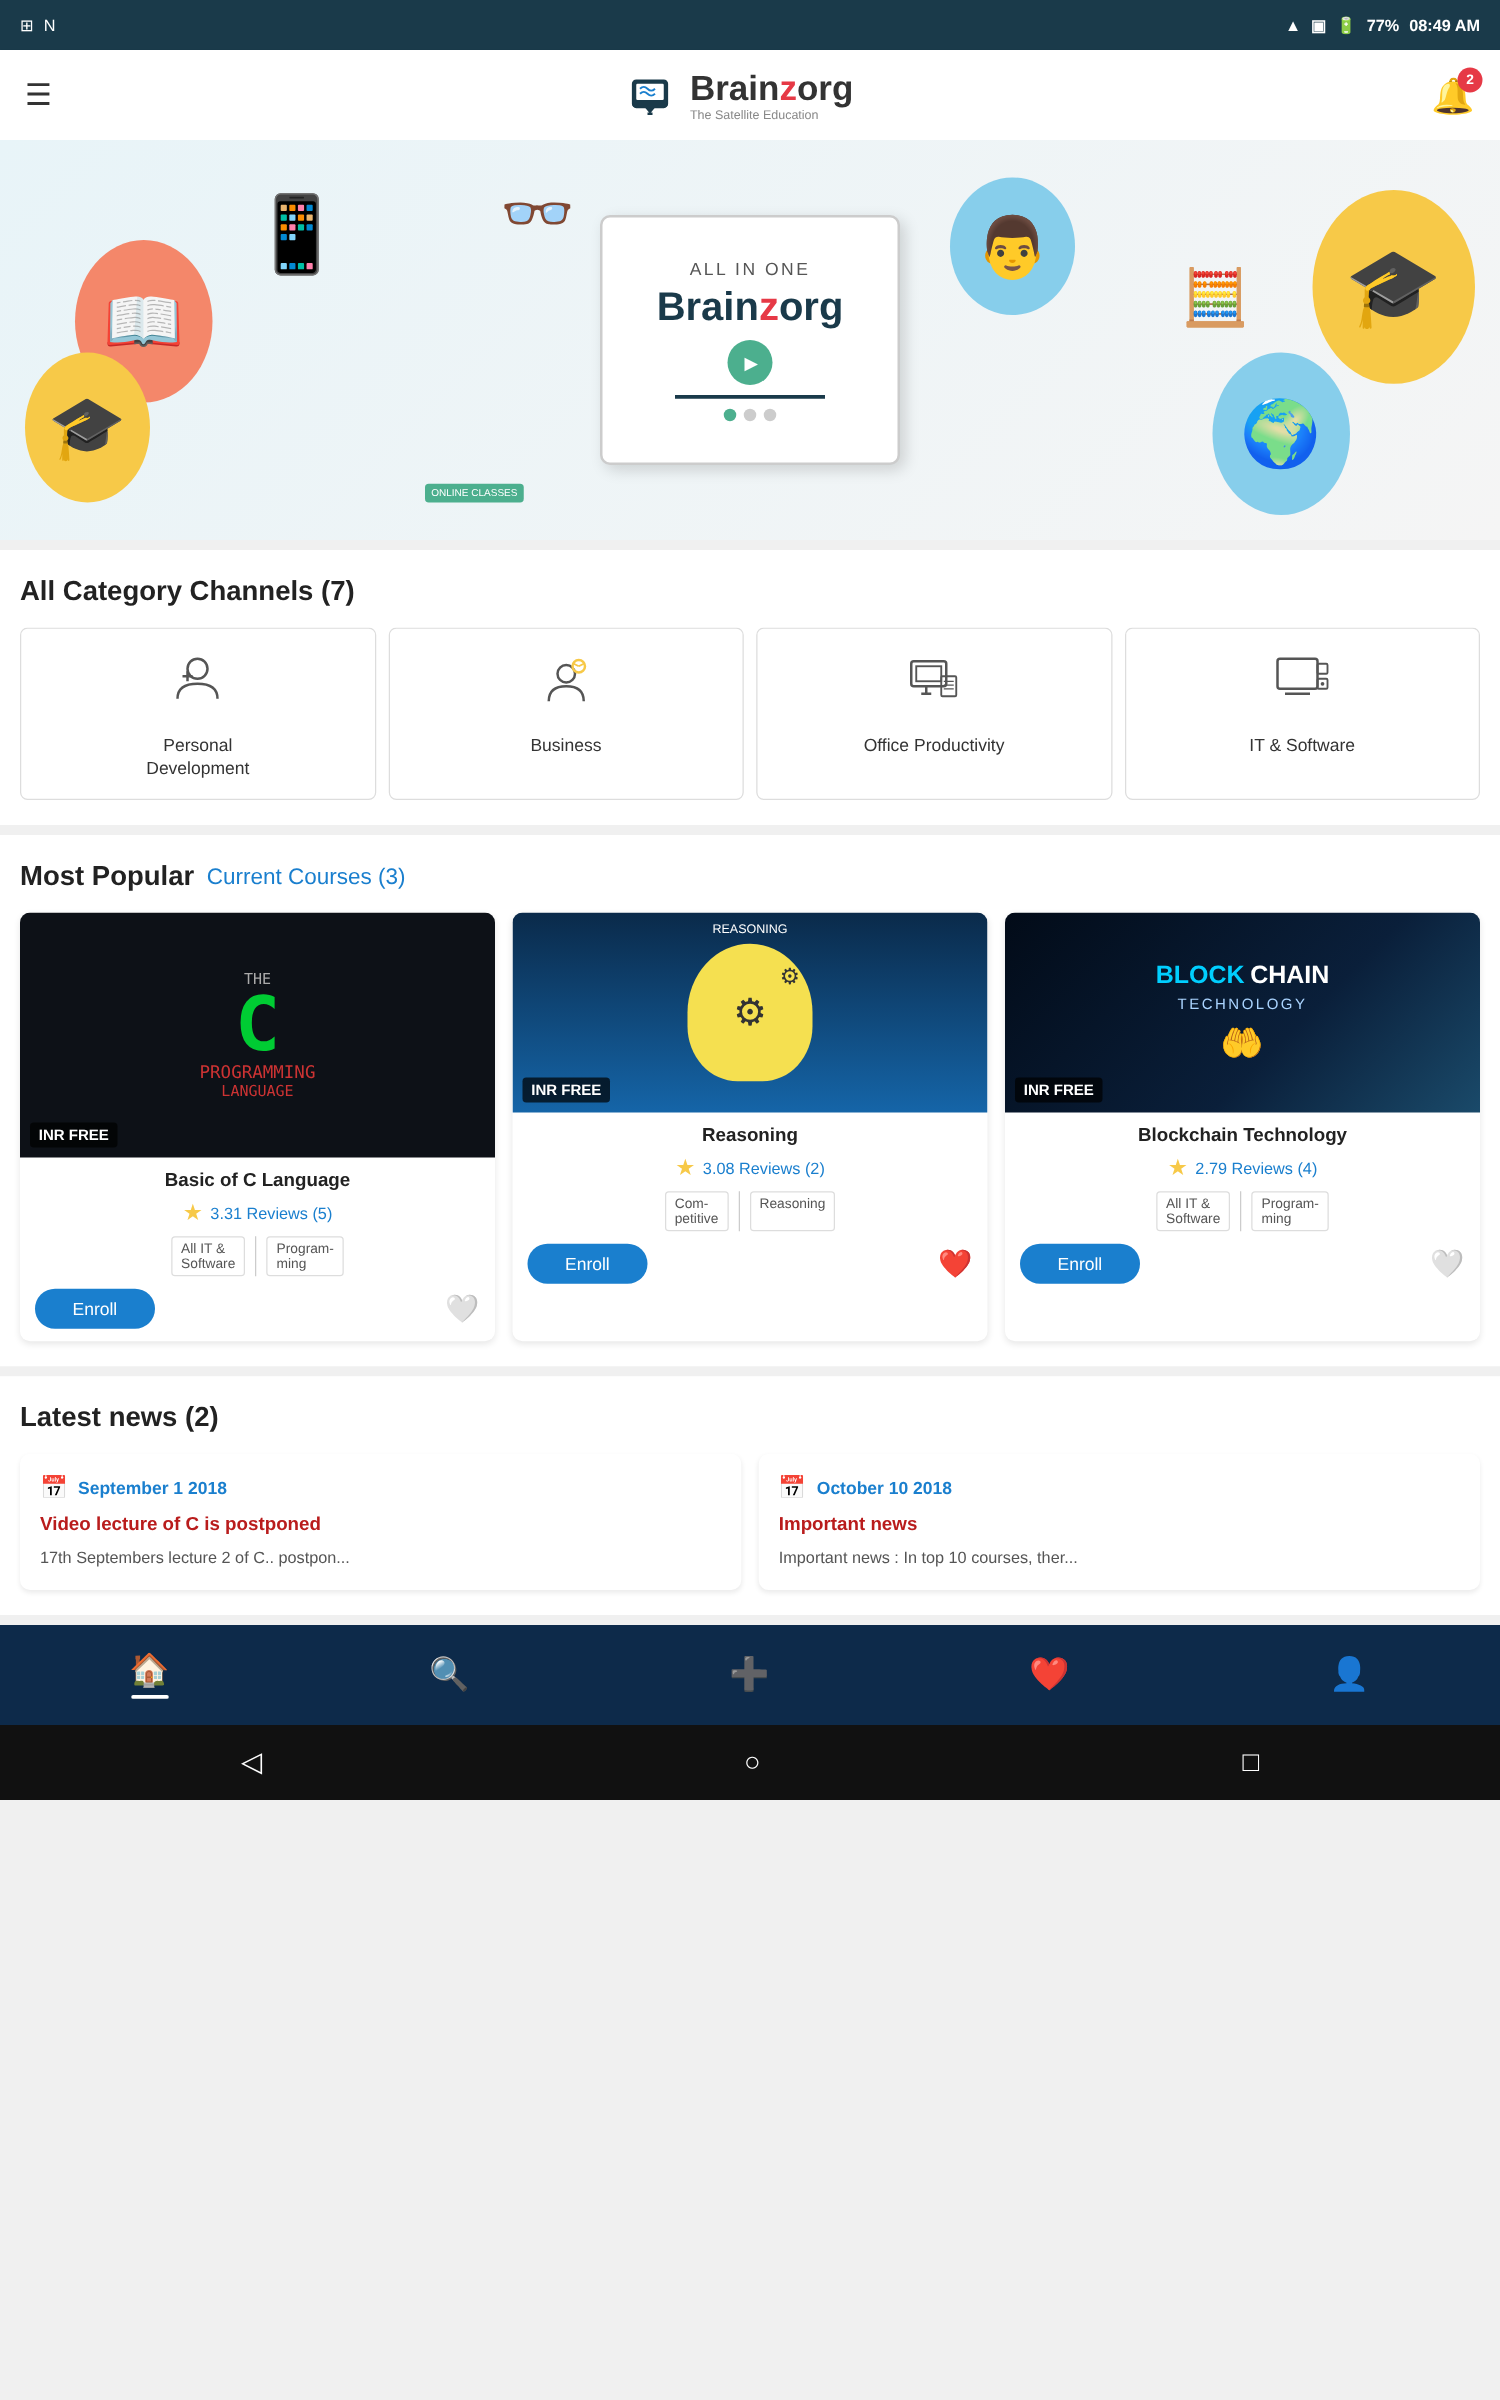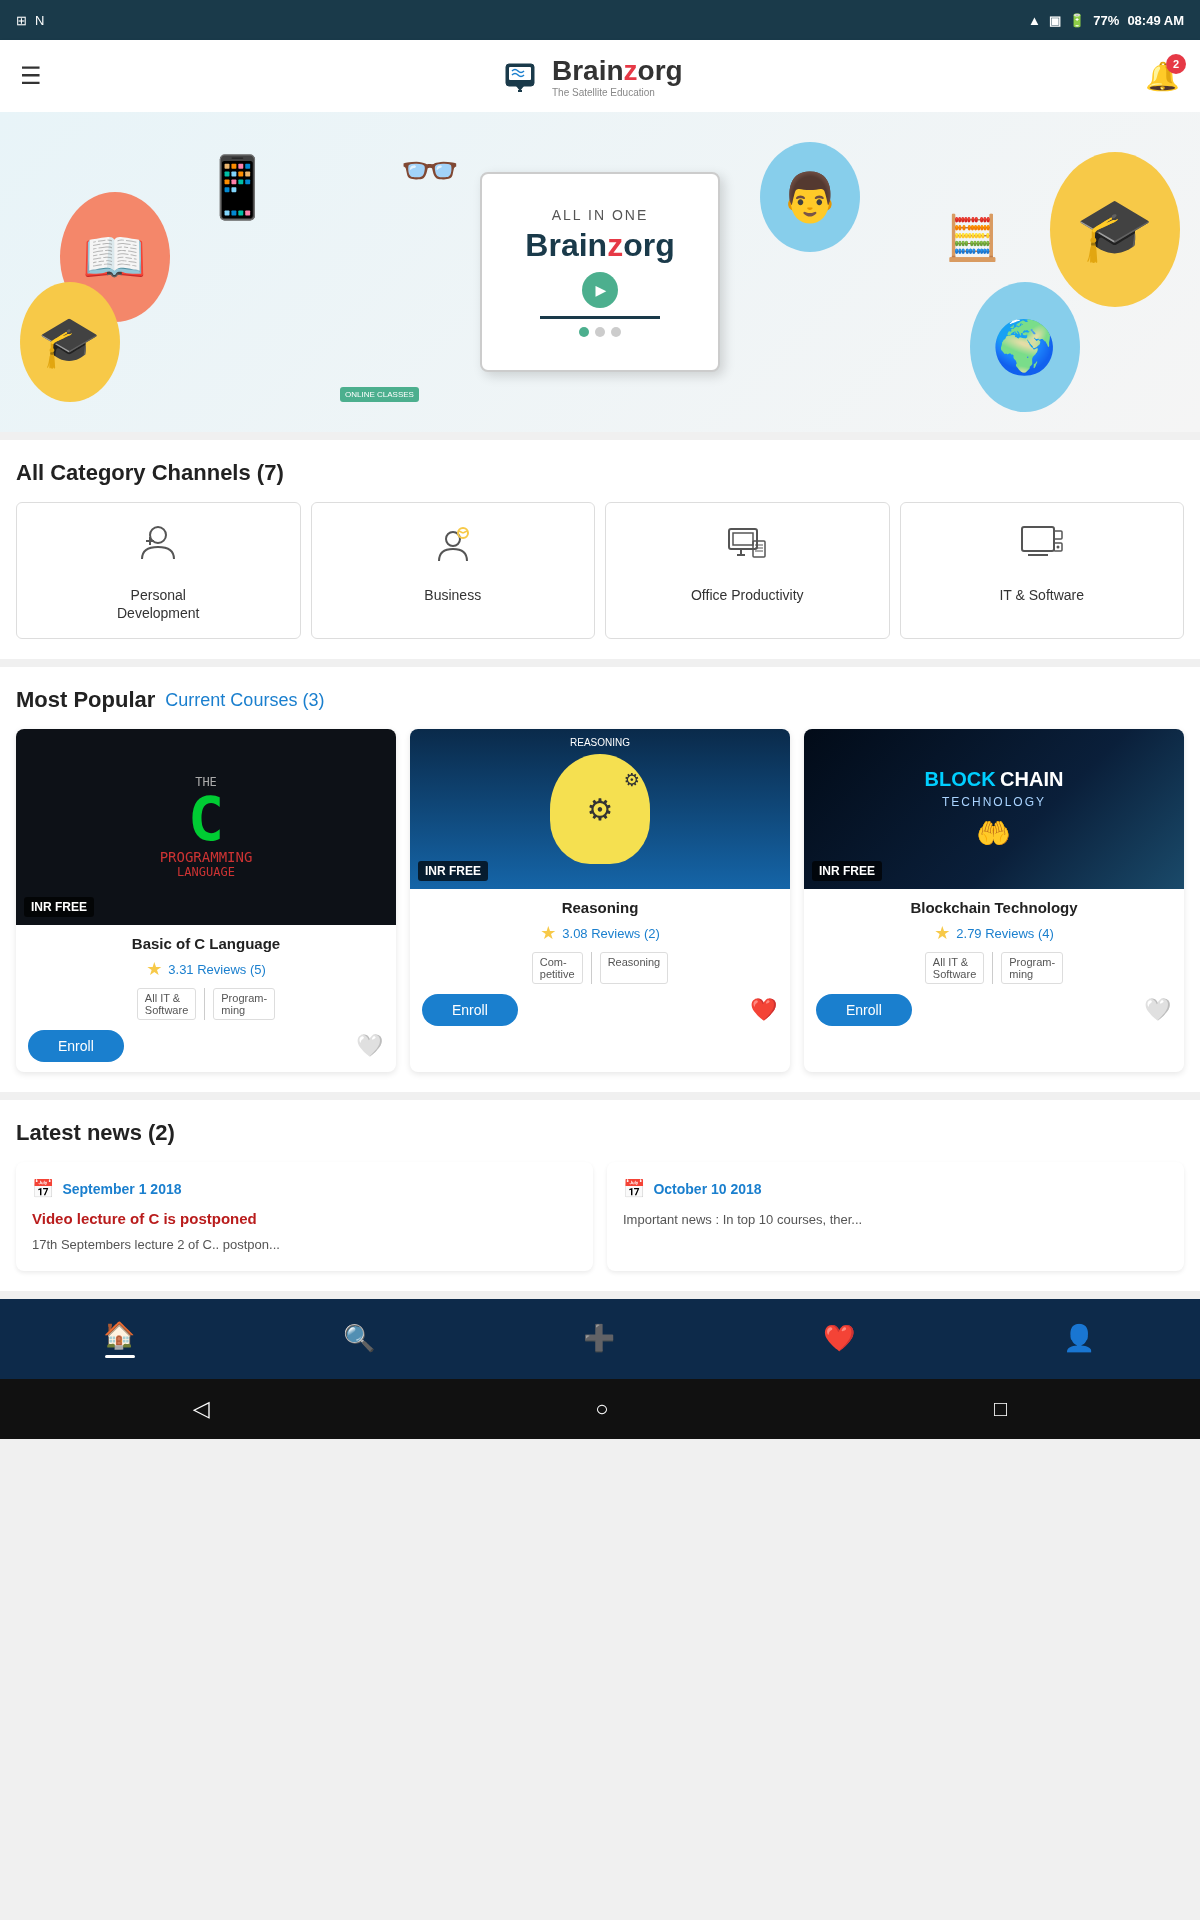--- a/index.html
+++ b/index.html
@@ -559,20 +559,21 @@
         </div>
         <div class="news-headline">Video lecture of C is postponed</div>
         <div class="news-body">17th Septembers lecture 2 of C.. postpon...</div>
       </div>
 
       <div class="news-card">
         <div class="news-date">
           <span class="news-date-icon">📅</span>
           <span>October 10 2018</span>
         </div>
+        <div class="news-headline">Important news</div>
         <div class="news-body">Important news : In top 10 courses, ther...</div>
       </div>
 
     </div>
   </div>
 
 </div>
 
 <div class="bottom-nav">
   <div class="nav-item">

